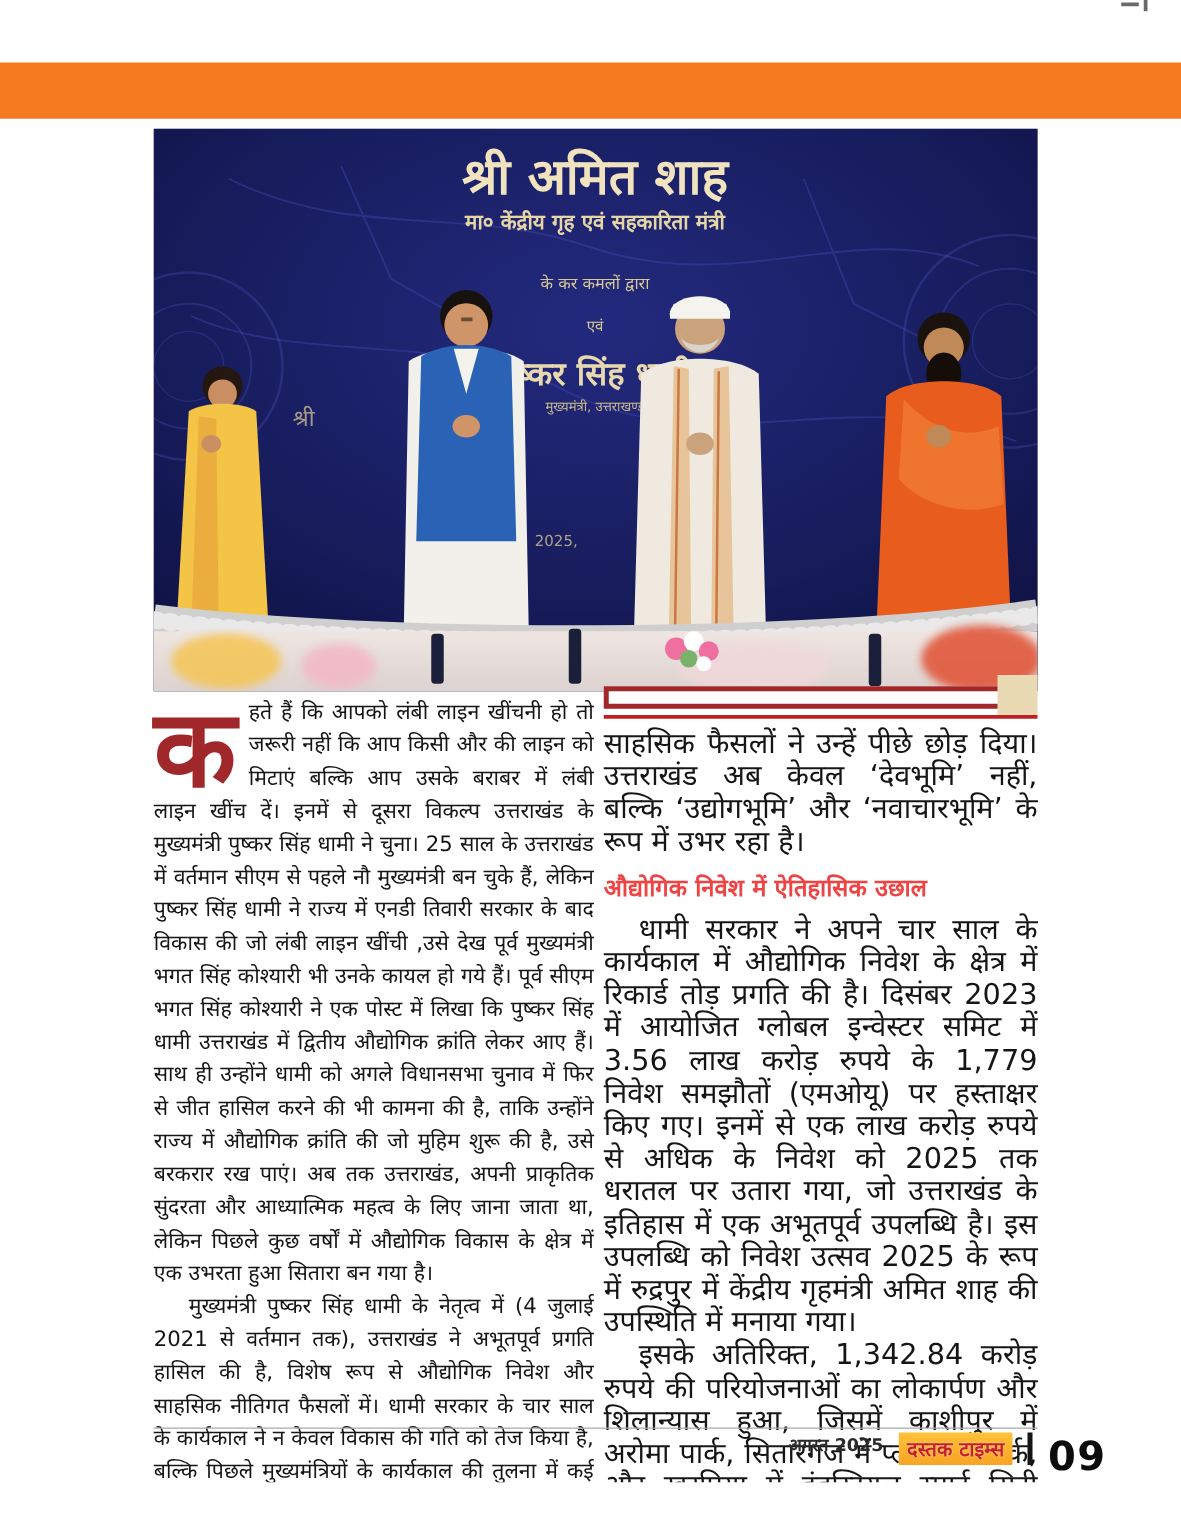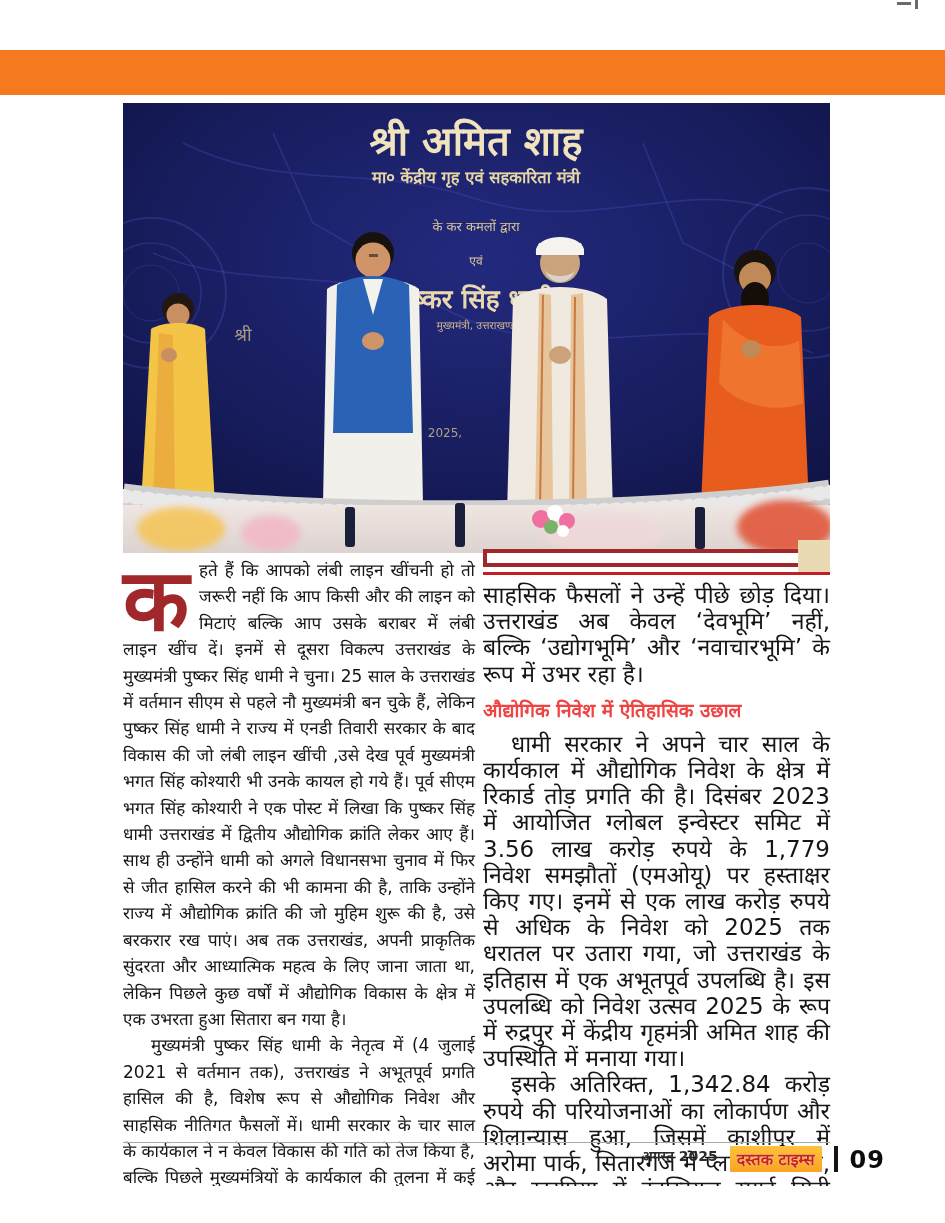--- a/index.html
+++ b/index.html
@@ -42,21 +42,21 @@
 
   
   .footer-line { position:absolute; top:1142px; left:123px; width:707px; height:1px; background:#a9a9a9; }
   .footer { position:absolute; top:1146px; left:123px; width:762px; height:34px;
       display:flex; justify-content:flex-end; align-items:flex-start; gap:12px; }
   .footer-date { font-size:14px; font-weight:bold; color:#2b2b2b; }
   .footer-logo { background:linear-gradient(180deg,#FFC23A,#F9A325); color:#C62024;
       font-size:16px; font-weight:bold; padding:2px 7px; text-shadow:0 0 1px #fff;
       border-radius:1px; white-space:nowrap; }
   .footer-divider { width:4px; height:26px; background:#151515; }
-  .footer-page { font-size:24px; font-weight:bold; color:#0c0c0c; letter-spacing:1px; }
+  .footer-page { font-size:32px; font-weight:bold; color:#0c0c0c; letter-spacing:1px; }
 </style>
 </head>
 <body>
 
 <div class="page">
 
   <div class="crop-mark">
     <div class="h"></div>
       <div class="v"></div>
   </div>

